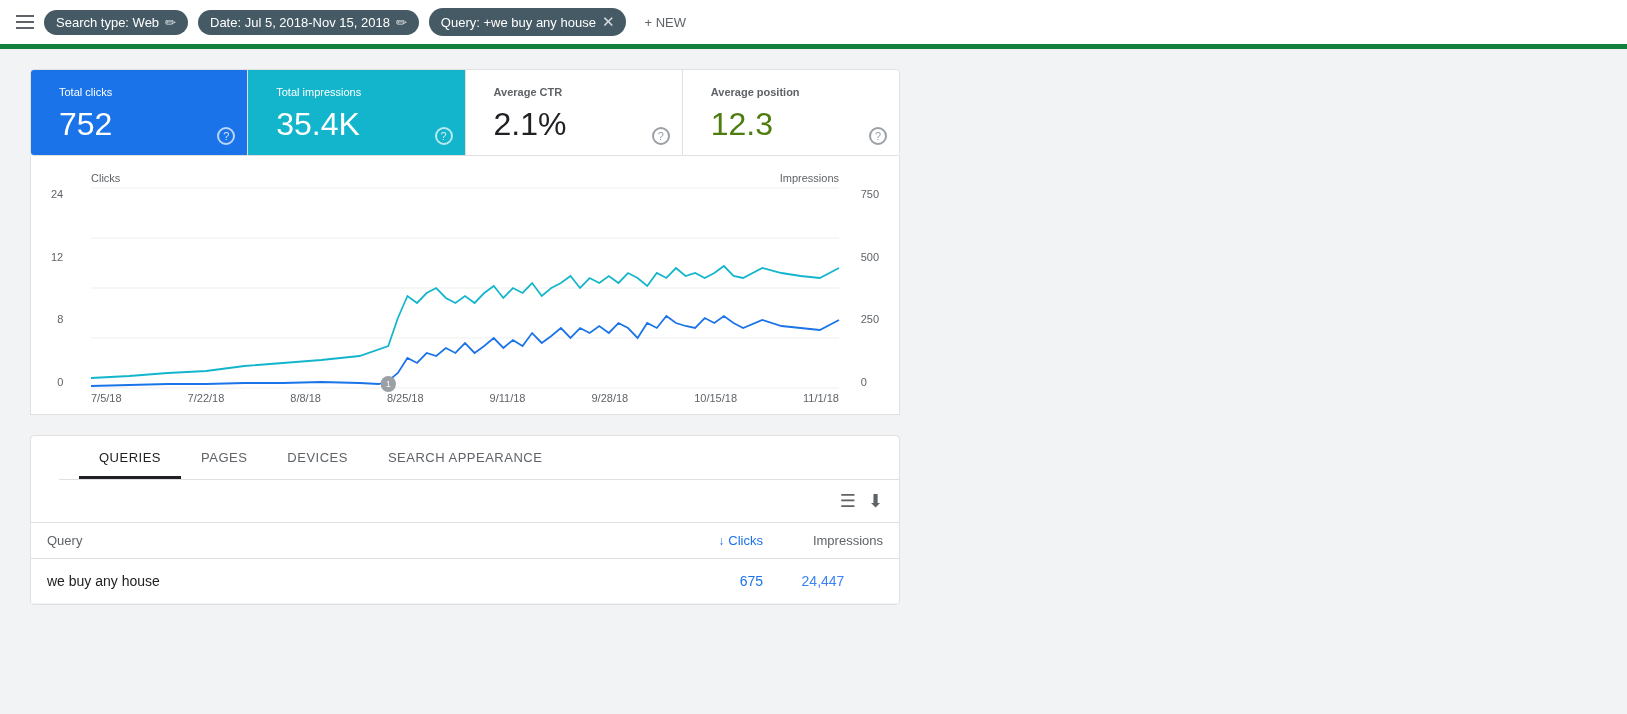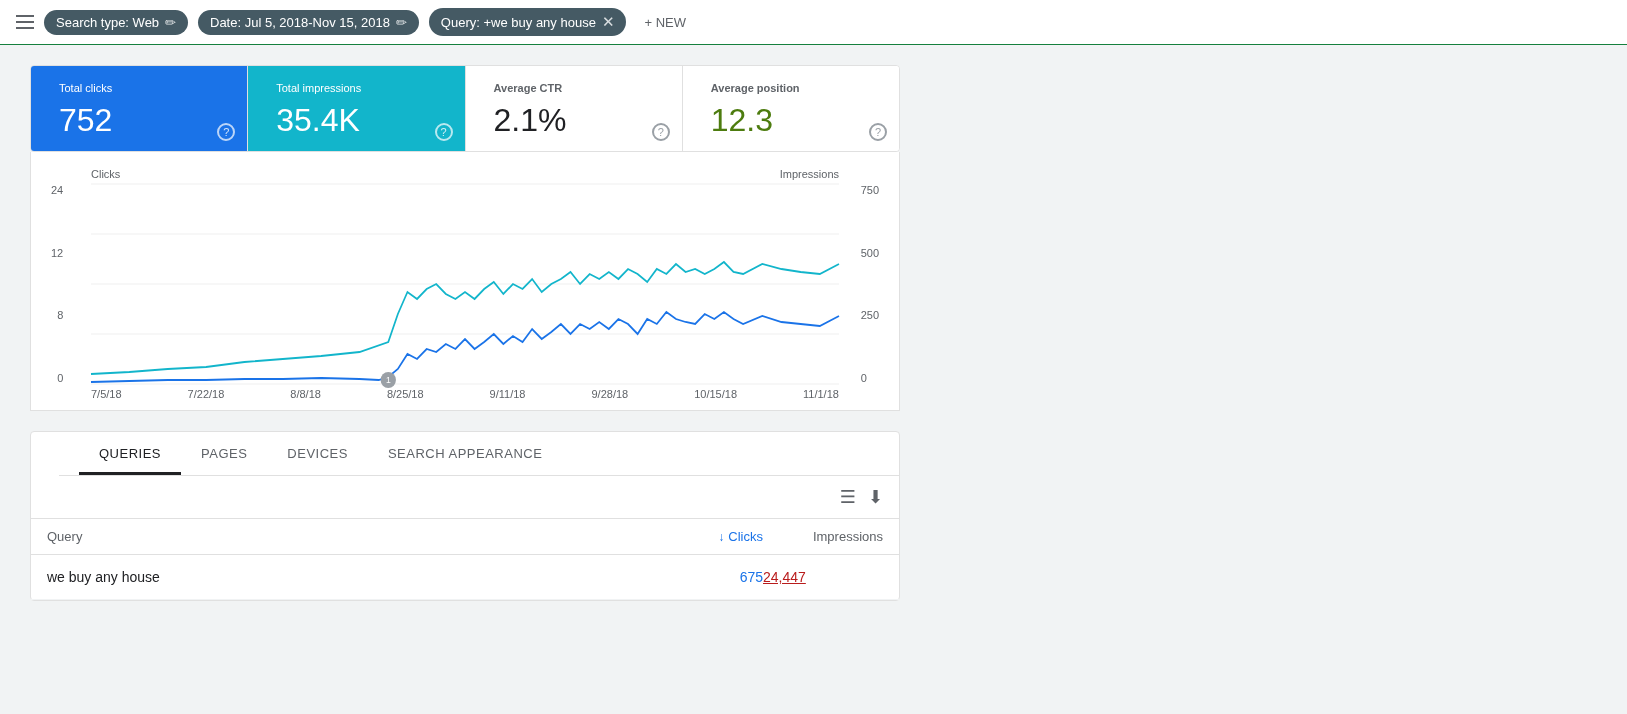--- a/index.html
+++ b/index.html
@@ -1,21 +1,21 @@
 <!DOCTYPE html>
 <html><head>
   <meta charset="utf-8">
   <style>
     * { box-sizing: border-box; margin: 0; padding: 0; }
     body { font-family: Arial, sans-serif; background: #f1f3f4; color: #202124; font-size: 14px; }
 
     
     .topbar {
       display: flex; align-items: center; padding: 8px 16px; background: #fff;
-      border-bottom: 1px solid #15803d; gap: 10px;
+      border-bottom: 5px solid #15803d; gap: 10px;
     }
     .menu-icon { cursor: pointer; display: flex; flex-direction: column; gap: 4px; }
     .menu-icon span { display: block; width: 18px; height: 2px; background: #5f6368; }
     .filter-pill {
       display: flex; align-items: center; background: #455a64; color: #fff;
       border-radius: 20px; padding: 5px 12px; font-size: 13px; cursor: pointer; gap: 6px;
     }
     .filter-pill .edit-icon { font-size: 13px; opacity: 0.8; }
     .filter-pill .close-icon { font-size: 15px; opacity: 0.8; cursor: pointer; }
     .new-filter {
@@ -248,18 +248,18 @@
       <div class="col-clicks-arrow" style="width:120px;text-align:right;color:#1a73e8;font-weight:500;display:flex;align-items:center;justify-content:flex-end;gap:4px;">
         <span style="font-size:12px;">↓</span>
         <span>Clicks</span>
       </div>
       <div class="col-impressions" style="width:120px;text-align:right;color:#5f6368;">Impressions</div>
     </div>
 
     <div class="table-row">
       <div class="col-query">we buy any house</div>
       <div class="col-clicks-val" style="width:120px;text-align:right;color:#1a73e8;">675</div>
-      <div class="col-impressions-val" style="width:120px;text-align:left;color:#b91c1c;text-decoration:underline;">24,447</div>
+      <div class="col-impressions-val" style="width:120px;text-align:center;color:#3b82f6;">24,447</div>
     </div>
 
   </div>
 
 </div>
 
 </body></html>

